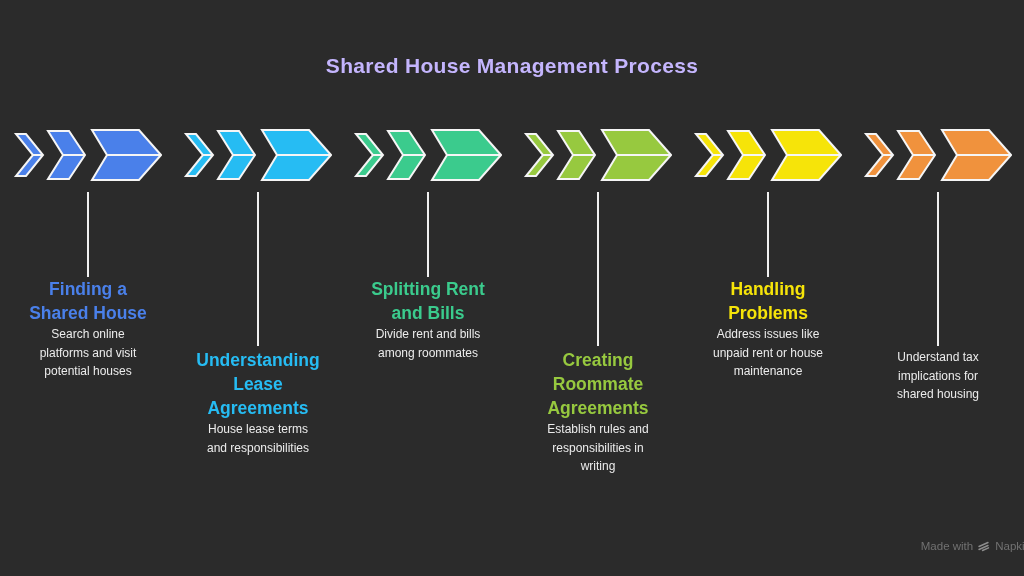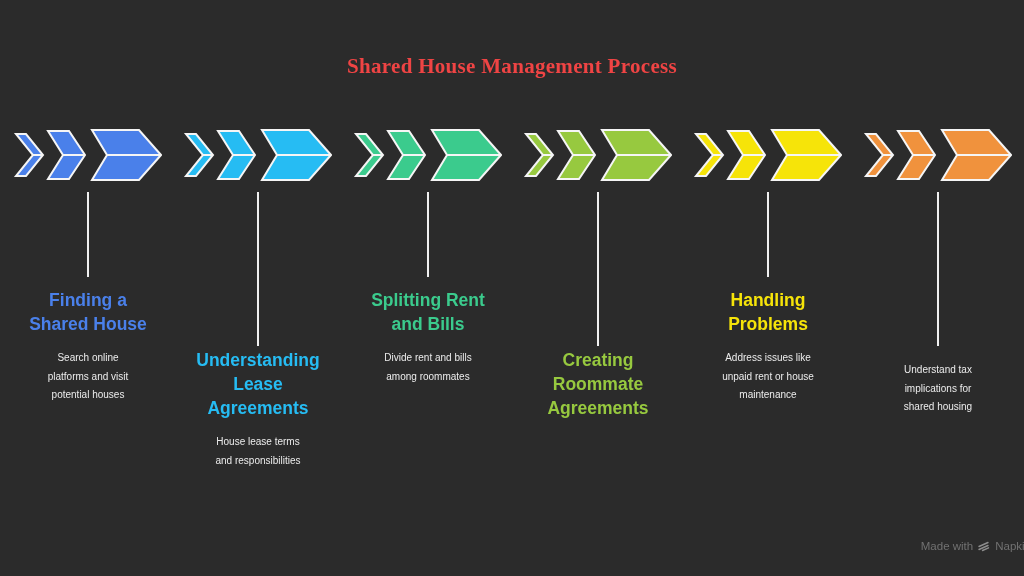--- a/index.html
+++ b/index.html
@@ -7,39 +7,38 @@
     position:relative;
     width:1024px;height:576px;
     background:#2b2b2b;
     overflow:hidden;
     font-family:"Liberation Sans","DejaVu Sans",sans-serif;
   }
   .page-title{
     position:absolute;top:54px;left:0;width:100%;
     text-align:center;
     font-size:21px;font-weight:bold;
-    color:#ef4444;letter-spacing:.3px;font-family:Liberation Serif, serif;
+    color:#c4b5fd;letter-spacing:.3px;
   }
   .stage{position:absolute;top:0;width:170px;height:576px;color:var(--c,#fff);}
   .arrows{position:absolute;top:129px;left:10px;width:149px;height:52px;display:block;}
   .arrows .shape{fill:currentColor;stroke:#f5f5f5;stroke-width:2;stroke-linejoin:miter;}
   .arrows .mid{stroke:#f5f5f5;stroke-width:2;fill:none;}
   .connector{position:absolute;left:84px;top:192px;width:2px;background:#f0f0f0;}
   .stage.high .connector{height:85px;}
   .stage.low  .connector{height:154px;}
   .text-block{position:absolute;left:0;width:170px;text-align:center;}
-  .stage.high .text-block{top:288px;}
+  .stage.high .text-block{top:277px;}
   .stage.low  .text-block{top:348px;}
   .stage-title{
     font-size:17.5px;font-weight:bold;line-height:24px;
     color:var(--c,#fff);white-space:pre-line;
   }
   .stage-desc{
-    margin-top:13px;
-    font-size:10px;line-height:18.5px;
+    font-size:12px;line-height:18.5px;
     color:#ececec;white-space:pre-line;
   }
   .watermark{
     position:absolute;top:540px;right:-7px;
     display:flex;align-items:center;gap:5px;
     font-size:11.5px;color:#717171;white-space:nowrap;
   }
   .napkin-icon{width:12px;height:12px;}
   .napkin-icon path{stroke:#8d8d8d;stroke-width:1.4;fill:none;stroke-linecap:round;}
 </style>
@@ -113,20 +112,23 @@
       <polygon class="shape" points="35,2 56,2 72,26 56,50 35,50 50,26"></polygon>
         <path class="mid" d="M50,26 H72"></path>
       <polygon class="shape" points="79,1 126,1 148,26 126,51 79,51 94,26"></polygon>
         <path class="mid" d="M94,26 H148"></path>
     </svg>
     <div class="connector"></div>
     <div class="text-block">
       <div class="stage-title">Creating
 Roommate
 Agreements</div>
+      <div class="stage-desc">Establish rules and
+responsibilities in
+writing</div>
     </div>
   </div>
 
   <div class="stage high" style="left: 683px; --c: #f6e409;">
     <svg class="arrows" viewBox="0 0 149 52">
       <polygon class="shape" points="3,5 13,5 30,26 13,47 3,47 20,26"></polygon>
         <path class="mid" d="M20,26 H30"></path>
       <polygon class="shape" points="35,2 56,2 72,26 56,50 35,50 50,26"></polygon>
         <path class="mid" d="M50,26 H72"></path>
       <polygon class="shape" points="79,1 126,1 148,26 126,51 79,51 94,26"></polygon>

